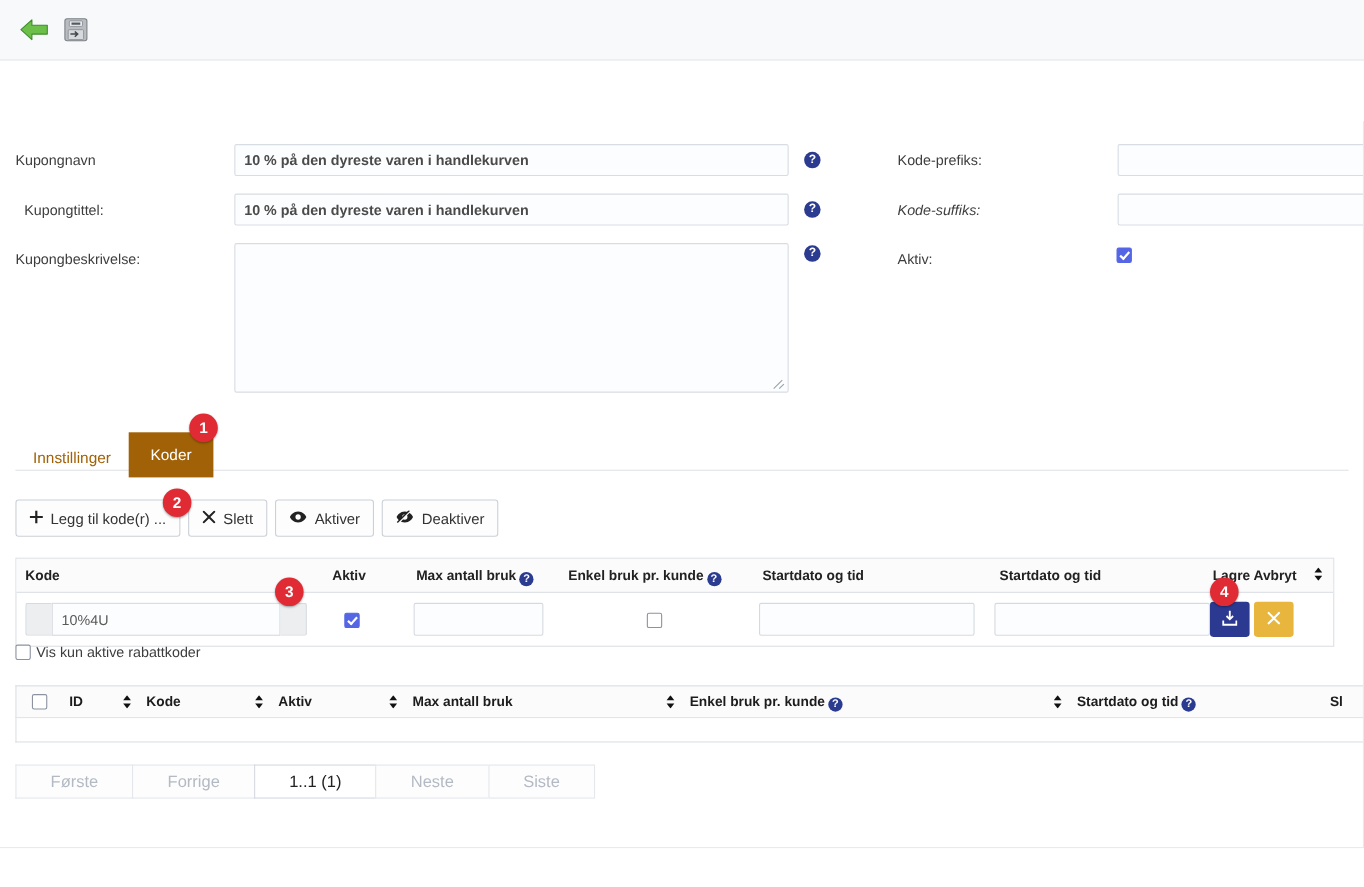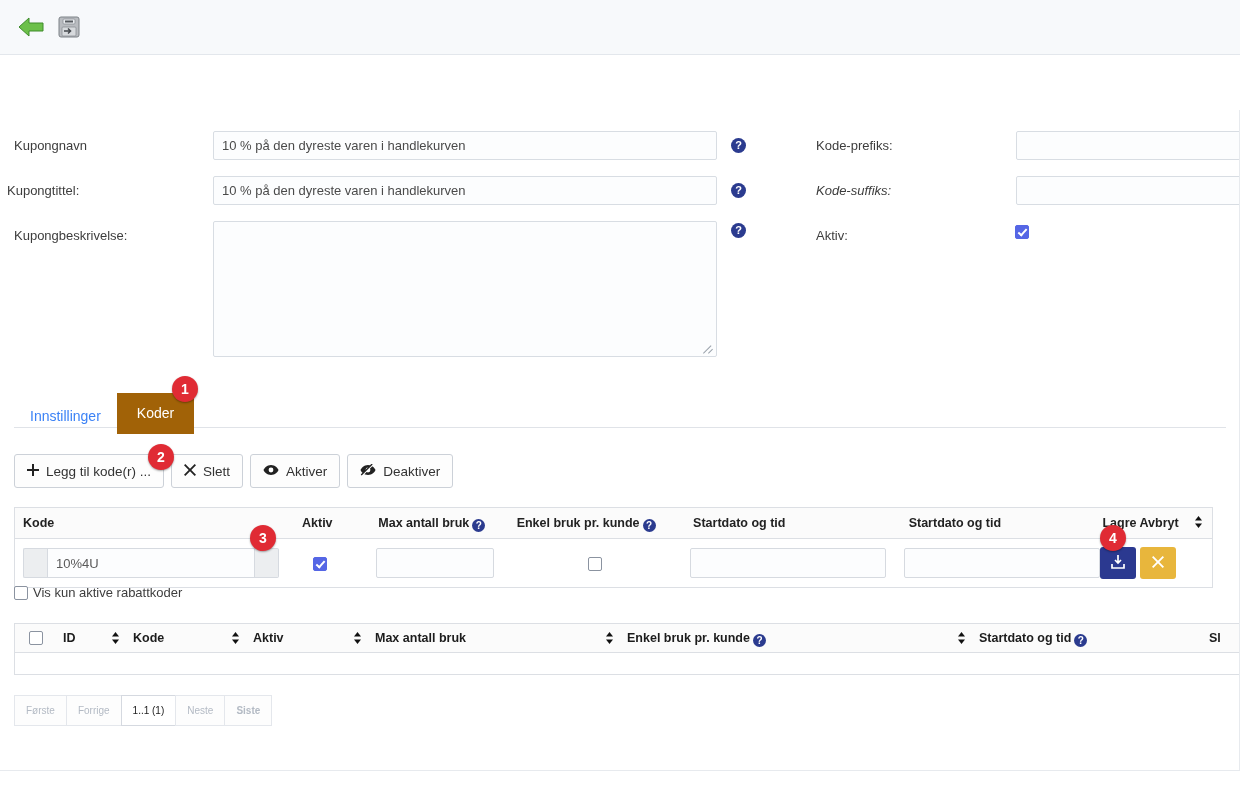--- a/index.html
+++ b/index.html
@@ -51,20 +51,21 @@
     position: absolute;
     box-sizing: border-box;
     border: 1px solid #d8dde3;
     background: #fcfdfe;
     border-radius: 2px;
     font-family: "Liberation Sans", sans-serif;
     font-size: 13px;
     color: #4a4a4a;
     padding: 0 8px;
     outline: none;
+    font-weight: bold;
   }
   .txt-area {
     position: absolute;
     box-sizing: border-box;
     border: 1px solid #d8dde3;
     background: #fcfdfe;
     border-radius: 2px;
     font-family: "Liberation Sans", sans-serif;
     font-size: 13px;
     color: #4a4a4a;
@@ -142,21 +143,21 @@
   
   .tabs {
     position: absolute;
     left: 14px; top: 338px;
     display: flex;
     align-items: flex-end;
   }
   .tab {
     padding: 9px 16px 10px 16px;
     font-size: 14px;
-    color: #3b82f6;
+    color: #a16207;
     cursor: pointer;
     user-select: none;
   }
   .tab.active {
     background: #a16207;
     color: #ffffff;
     font-size: 14px;
     padding: 12px 20px 13px 20px;
   }
   .tab-underline {
@@ -348,30 +349,30 @@
 
   
   .pager {
     position: absolute;
     left: 14px; top: 640px;
     display: flex;
   }
   .pg {
     box-sizing: border-box;
     height: 31px;
-    padding: 0 11px;
+    padding: 0 31px;
     display: flex; align-items: center;
     border: 1px solid #e4e7ec;
     border-right: none;
     background: #fdfdfd;
     color: #b3bac4;
-    font-size: 10px;
-    cursor: pointer;
-  }
-  .pg:last-child { border-right: 1px solid #e4e7ec; font-weight: bold; }
+    font-size: 15px;
+    cursor: pointer;
+  }
+  .pg:last-child { border-right: 1px solid #e4e7ec; }
   .pg.current {
     color: #222222;
     background: #ffffff;
     border-color: #d5d9e0;
   }
 
   
   .right-rule {
     position: absolute;
     left: 1239px; top: 55px;
@@ -422,21 +423,21 @@
 </div>
 
 <div class="page">
 
   <div class="form-area">
 
     <div class="field-label" style="left:14px; top:83px;">Kupongnavn</div>
     <input class="txt-input" style="left: 213px; top: 76px; width: 504px; height: 29px;" value="10 % på den dyreste varen i handlekurven">
     <div class="help-icon" style="left:731px; top:83px;">?</div>
 
-    <div class="field-label" style="left:7px; top:128px;">Kupongtittel:</div>
+    <div class="field-label" style="left:22px; top:128px;">Kupongtittel:</div>
     <input class="txt-input" style="left: 213px; top: 121px; width: 504px; height: 29px;" value="10 % på den dyreste varen i handlekurven">
     <div class="help-icon" style="left:731px; top:128px;">?</div>
 
     <div class="field-label" style="left:14px; top:173px;">Kupongbeskrivelse:</div>
     <textarea class="txt-area" style="left: 213px; top: 166px; width: 504px; height: 136px;"></textarea>
     <div class="resize-grip" style="left:703px; top:289px;"></div>
     <div class="help-icon" style="left:731px; top:168px;">?</div>
 
     <div class="field-label" style="left:816px; top:83px;">Kode-prefiks:</div>
     <input class="txt-input" style="left: 1016px; top: 76px; width: 300px; height: 29px;" value="">

